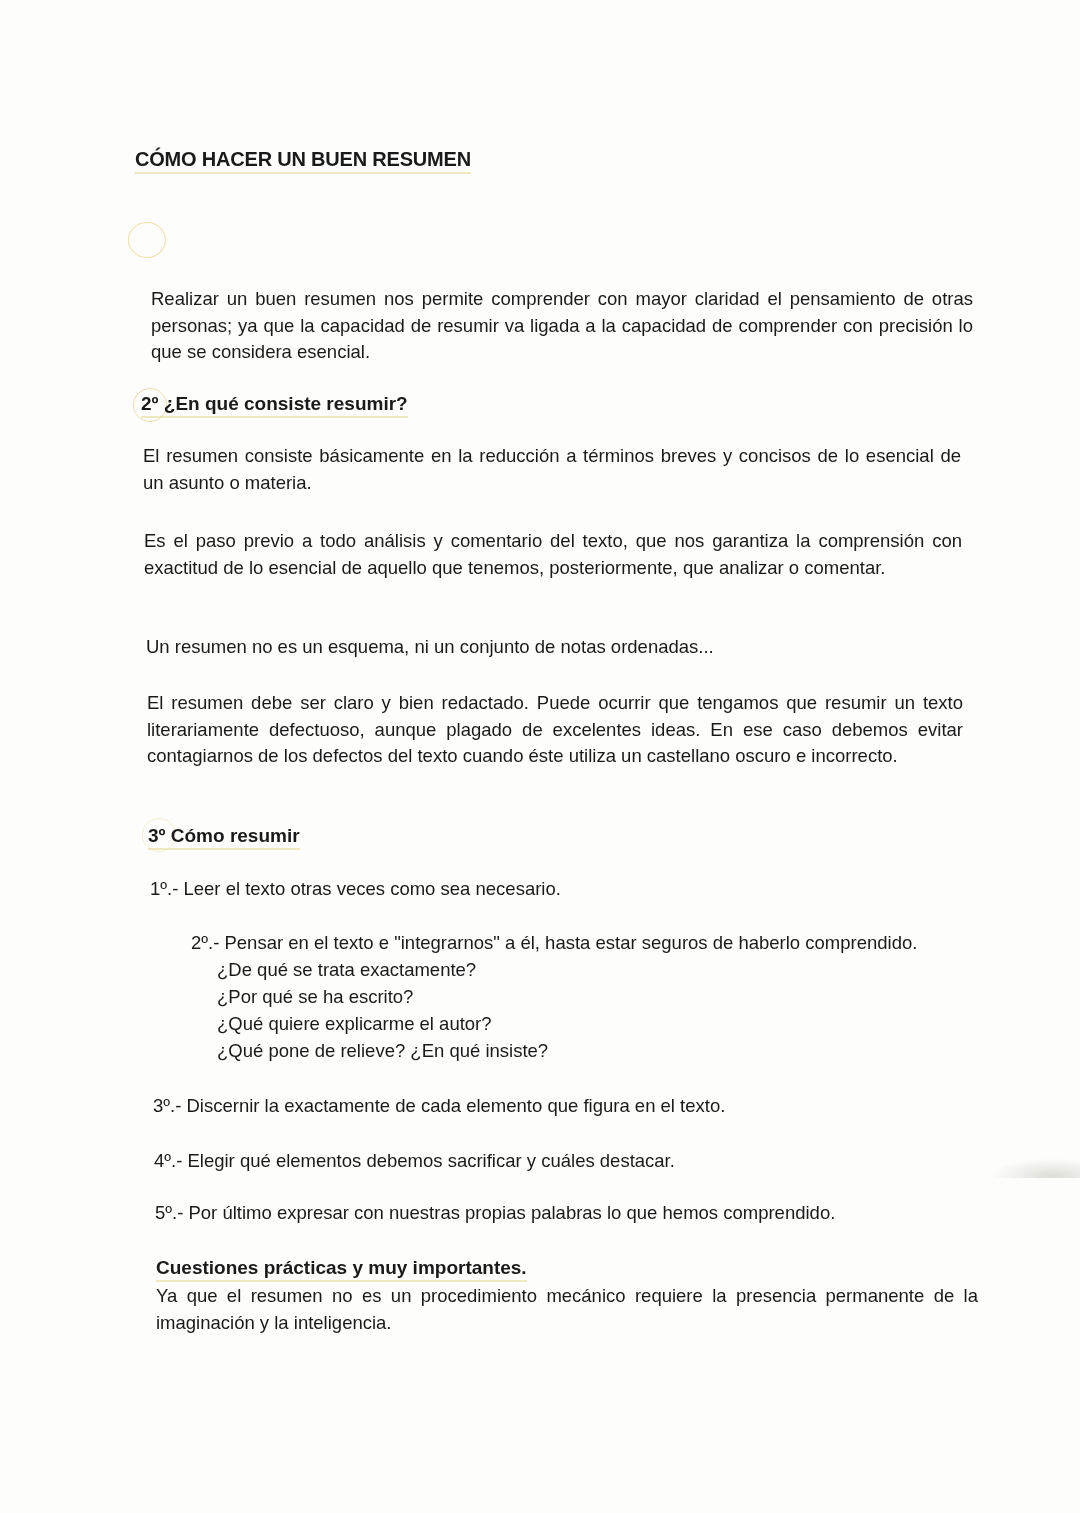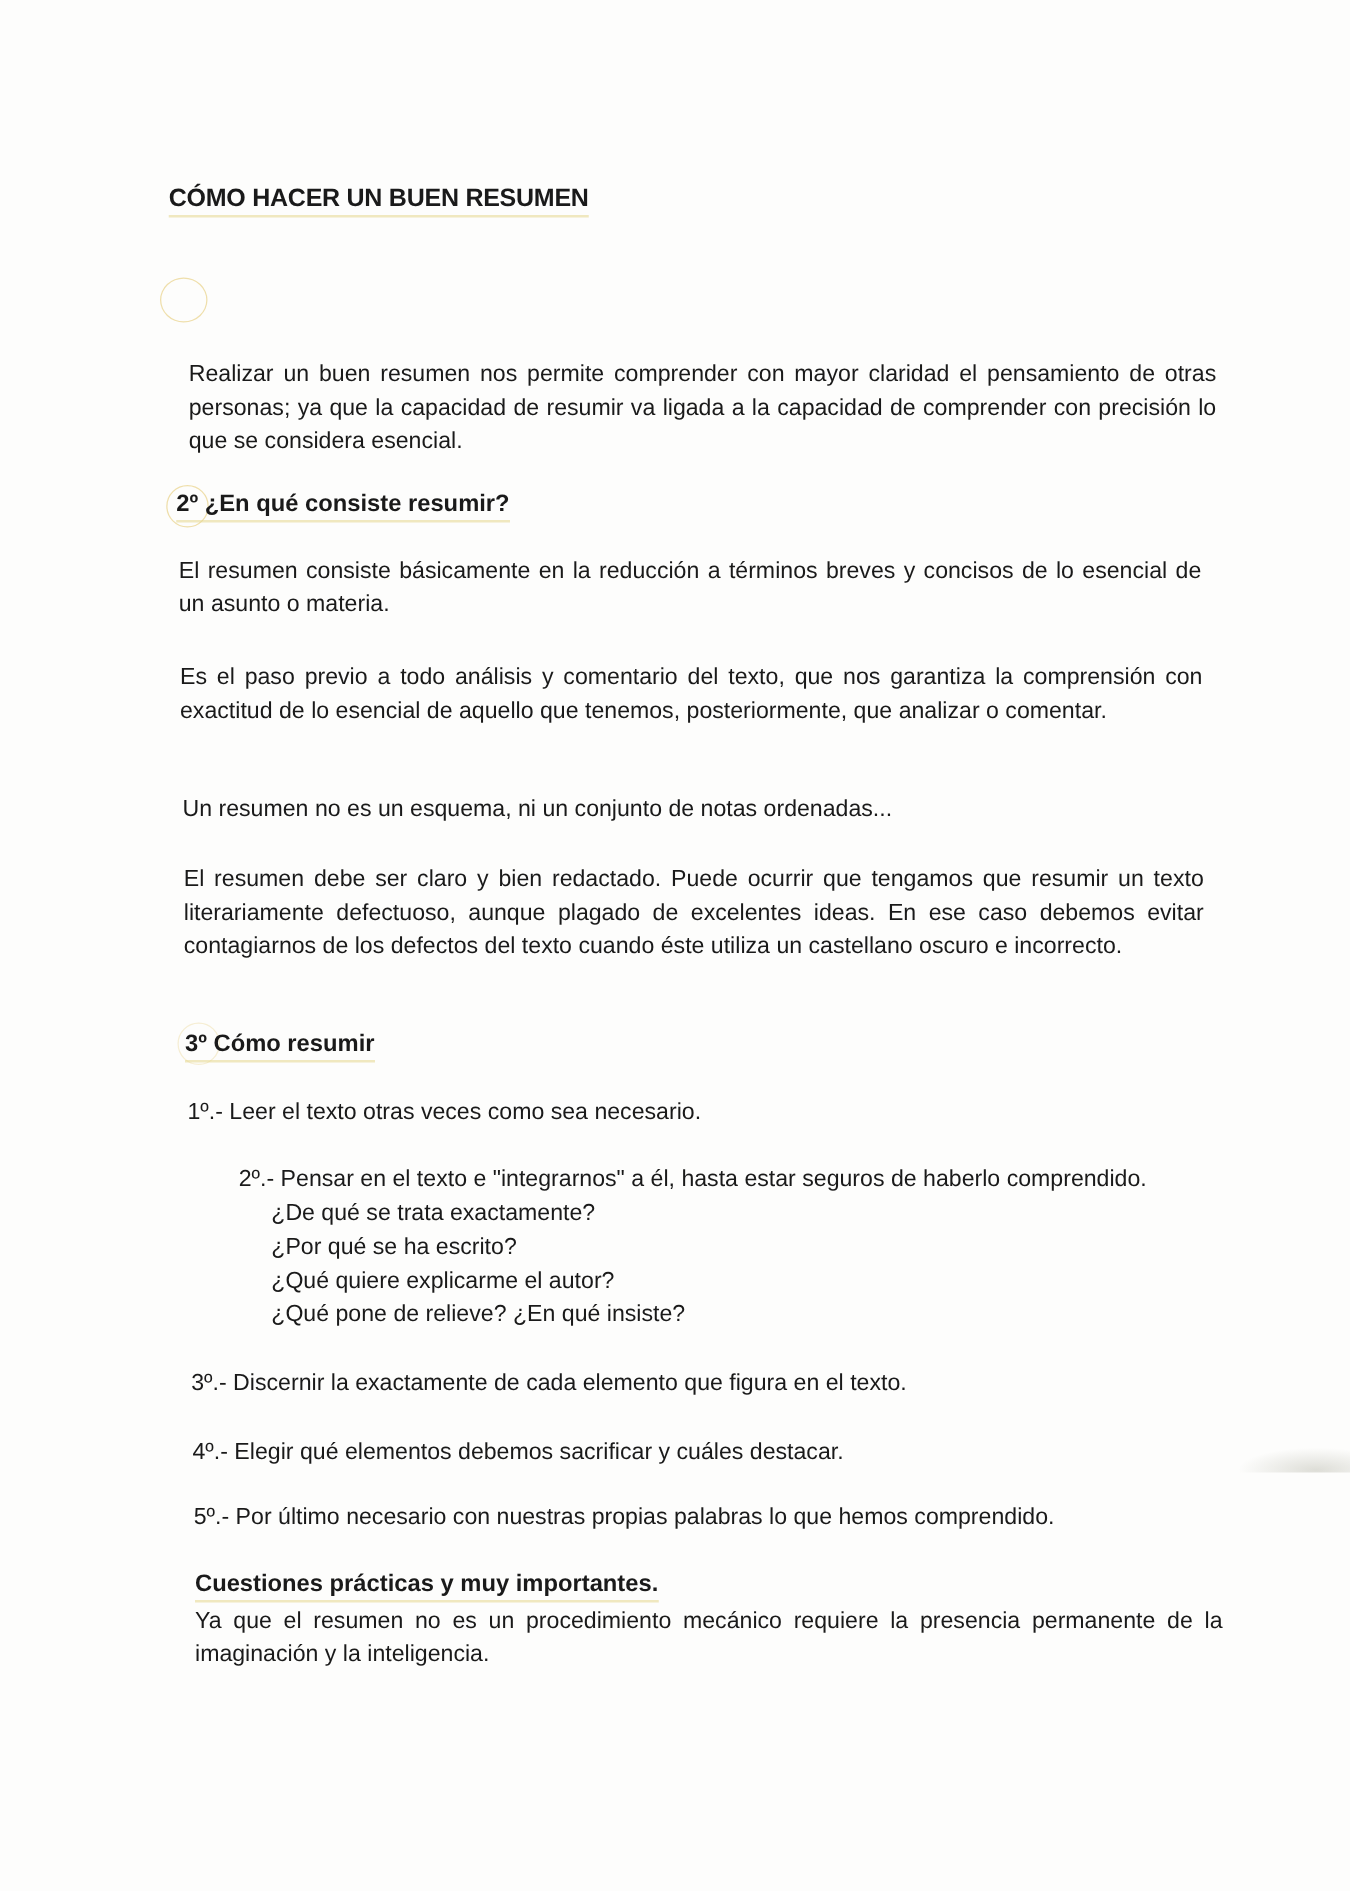--- a/index.html
+++ b/index.html
@@ -65,20 +65,20 @@
 
   <div class="abs line" style="left:217px; top:959px;">¿De qué se trata exactamente?</div>
   <div class="abs line" style="left:217px; top:986px;">¿Por qué se ha escrito?</div>
   <div class="abs line" style="left:217px; top:1013px;">¿Qué quiere explicarme el autor?</div>
   <div class="abs line" style="left:217px; top:1040px;">¿Qué pone de relieve? ¿En qué insiste?</div>
 
   <div class="abs line" style="left:153px; top:1095px;">3º.- Discernir la exactamente de cada elemento que figura en el texto.</div>
 
   <div class="abs line" style="left:154px; top:1150px;">4º.- Elegir qué elementos debemos sacrificar y cuáles destacar.</div>
 
-  <div class="abs line" style="left:155px; top:1202px;">5º.- Por último necesario con nuestras propias palabras lo que hemos comprendido.</div>
+  <div class="abs line" style="left:155px; top:1202px;">5º.- Por último expresar con nuestras propias palabras lo que hemos comprendido.</div>
 
   <div class="abs para" style="left:156px; top:1283px; width:822px;">Ya que el resumen no es un procedimiento mecánico requiere la presencia permanente de la imaginación y la inteligencia.</div>
 
   <div class="abs heading hl-under" style="left:156px; top:1257px;">Cuestiones prácticas y muy importantes.</div>
 
   <div class="smudge"></div>
 </div>
 
 </body></html>

